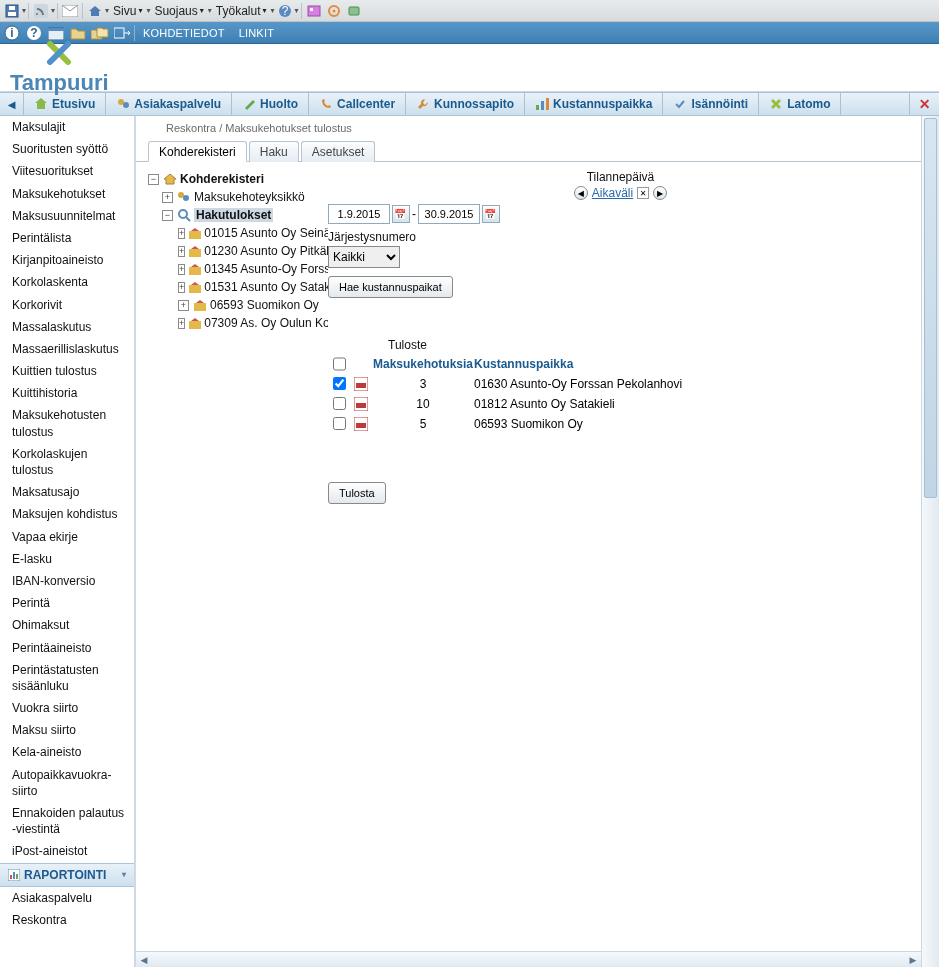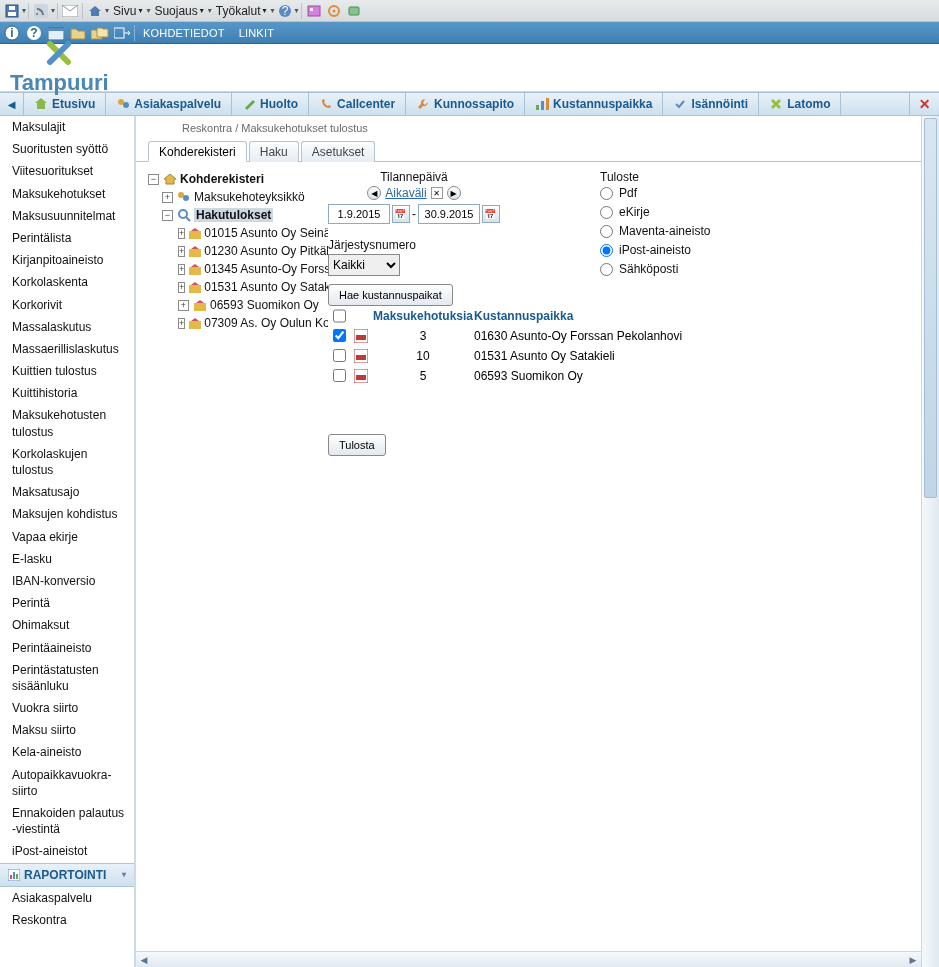--- a/index.html
+++ b/index.html
@@ -41,21 +41,21 @@
 .side-section .arr { margin-left: auto; font-size: 8px; color: #5a7f9e; }
 .side-section .sq { width: 12px; height: 12px; display: inline-block; }
 
 
 .content { flex: 1; background: #f2f2f2; position: relative; display: flex; }
 .content-inner { flex: 1; background: #fff; margin: 0 0 0 0; border-left: 1px solid #d2dbe3; position: relative; }
 .scrollbar-right { width: 18px; background: linear-gradient(90deg,#f5f9fc,#e1e9f0); border-left: 1px solid #c9d8e4; }
 .scrollbar-right .thumb { background: linear-gradient(#d8e6f1,#c0d5e6); border: 1px solid #a7bdd1; border-radius: 2px; height: 380px; margin: 2px; }
 
 
-.crumb { padding: 6px 12px 6px 46px; color: #6a6a6a; font-size: 11px; }
+.crumb { padding: 6px 12px 6px 30px; color: #6a6a6a; font-size: 11px; }
 
 
 .panel-tabs { display: flex; padding: 0 0 0 12px; height: 22px; border-bottom: 1px solid #b7c4cf; position: relative; }
 .panel-tabs .ptab { border: 1px solid #b7c4cf; border-bottom: none; padding: 3px 10px; margin-right: 2px; border-radius: 3px 3px 0 0; background: linear-gradient(#fcfdfe,#e5ecf2); color: #444; cursor: pointer; position: relative; top: 1px; }
 .panel-tabs .ptab.active { background: #fff; color: #000; z-index: 2; border-bottom: 1px solid #fff; }
 
 
 .panel-body { display: flex; padding: 8px 4px 4px 12px; gap: 0; }
 
 
@@ -64,28 +64,28 @@
 .tree-row .tog { width: 11px; height: 11px; border: 1px solid #8a8a8a; display: flex; align-items: center; justify-content: center; font-size: 9px; line-height: 1; background: #fff; margin-right: 3px; color: #444; }
 .tree-row .ico { width: 16px; height: 16px; display: flex; align-items: center; justify-content: center; margin-right: 2px; }
 .tree-row.bold .lbl { font-weight: bold; }
 .tree-row .lbl { }
 .tree-row.sel .lbl { background: #cdd8e2; padding: 0 2px; }
 .tree-indent-1 { padding-left: 14px; }
 .tree-indent-2 { padding-left: 30px; }
 
 
 .form-area { flex: 1; padding: 0 4px 0 0; }
-.form-row { display: flex; gap: 40px; }
+.form-row { display: flex; gap: 40px; flex-direction: column; }
 .col { }
 .col h { display: block; font-size: 12px; color: #111; text-align: center; margin-bottom: 2px; }
 .aikavali-row { display: flex; align-items: center; justify-content: center; gap: 4px; margin-bottom: 4px; }
 .aikavali-row a { color: #2b6aa8; text-decoration: underline; }
 .aikavali-row .navbtn { width: 14px; height: 14px; border: 1px solid #888; border-radius: 7px; background: linear-gradient(#fff,#dde6ed); display: flex; align-items: center; justify-content: center; font-size: 8px; }
 .aikavali-row .xbtn { width: 12px; height: 12px; border: 1px solid #999; font-size: 8px; display: flex; align-items: center; justify-content: center; }
-.date-inputs { display: flex; align-items: center; gap: 2px; margin-bottom: 14px; }
+.date-inputs { display: flex; align-items: center; gap: 2px; margin-bottom: 6px; }
 .date-inputs input { width: 62px; height: 20px; border: 1px solid #8fa9bd; padding: 0 3px; text-align: center; font-size: 11px; }
 .date-inputs .cal { width: 18px; height: 18px; border: 1px solid #8fa9bd; background: linear-gradient(#fefefe,#d6e2ec); display: flex; align-items: center; justify-content: center; font-size: 10px; }
 .label-sm { font-size: 12px; color: #111; margin-bottom: 2px; display: block; }
 select.drop { width: 72px; height: 22px; border: 1px solid #888; }
 button.act { height: 22px; border: 1px solid #888; background: linear-gradient(#fefefe,#e3e9ee); padding: 0 10px; border-radius: 3px; font-size: 11px; margin-top: 8px; cursor: pointer; }
 
 .radio-group { display: flex; flex-direction: column; gap: 5px; margin-top: 2px; }
 .radio-group label { display: flex; align-items: center; gap: 6px; color: #111; }
 
 
@@ -460,42 +460,20 @@
               </div>
               <span class="label-sm">Järjestysnumero</span>
               <select class="drop">
                 <option>Kaikki</option>
               </select><br>
               <button class="act">Hae kustannuspaikat</button>
             </div>
 
             <div class="col" style="margin-left:60px">
               <span class="label-sm">Tuloste</span>
-              <div class="radio-group">
-                <label>
-                    <input type="radio" name="t" style=""> 
-                    <span>Pdf</span>
-                  </label>
-                <label>
-                    <input type="radio" name="t" style=""> 
-                    <span>eKirje</span>
-                  </label>
-                <label>
-                    <input type="radio" name="t" style=""> 
-                    <span>Maventa-aineisto</span>
-                  </label>
-                <label>
-                    <input type="radio" name="t" checked="" style=""> 
-                    <span>iPost-aineisto</span>
-                  </label>
-                <label>
-                    <input type="radio" name="t" style=""> 
-                    <span>Sähköposti</span>
-                  </label>
-              </div>
             </div>
           </div>
 
           <div class="res-table">
             <div class="hdr">
               <div class="c0">
                   <input type="checkbox" style="">
                 </div>
               <div class="c1"></div>
               <div class="c2 c">Maksukehotuksia</div>
@@ -518,21 +496,21 @@
               <div class="c0">
                   <input type="checkbox" style="">
                 </div>
               <div class="c1">
                   <svg class="pdf-ic" width="14" height="14">
                     <rect width="14" height="14" fill="#fff" stroke="#bb3a3a"></rect>
                     <rect x="2" y="6" width="10" height="5" fill="#bb3a3a"></rect>
                   </svg>
                 </div>
               <div class="c2">10</div>
-              <div class="c3">01531 Asunto Oy Satakieli</div>
+              <div class="c3">01812 Asunto Oy Satakieli</div>
             </div>
             <div class="row">
               <div class="c0">
                   <input type="checkbox" style="">
                 </div>
               <div class="c1">
                   <svg class="pdf-ic" width="14" height="14">
                     <rect width="14" height="14" fill="#fff" stroke="#bb3a3a"></rect>
                     <rect x="2" y="6" width="10" height="5" fill="#bb3a3a"></rect>
                   </svg>

